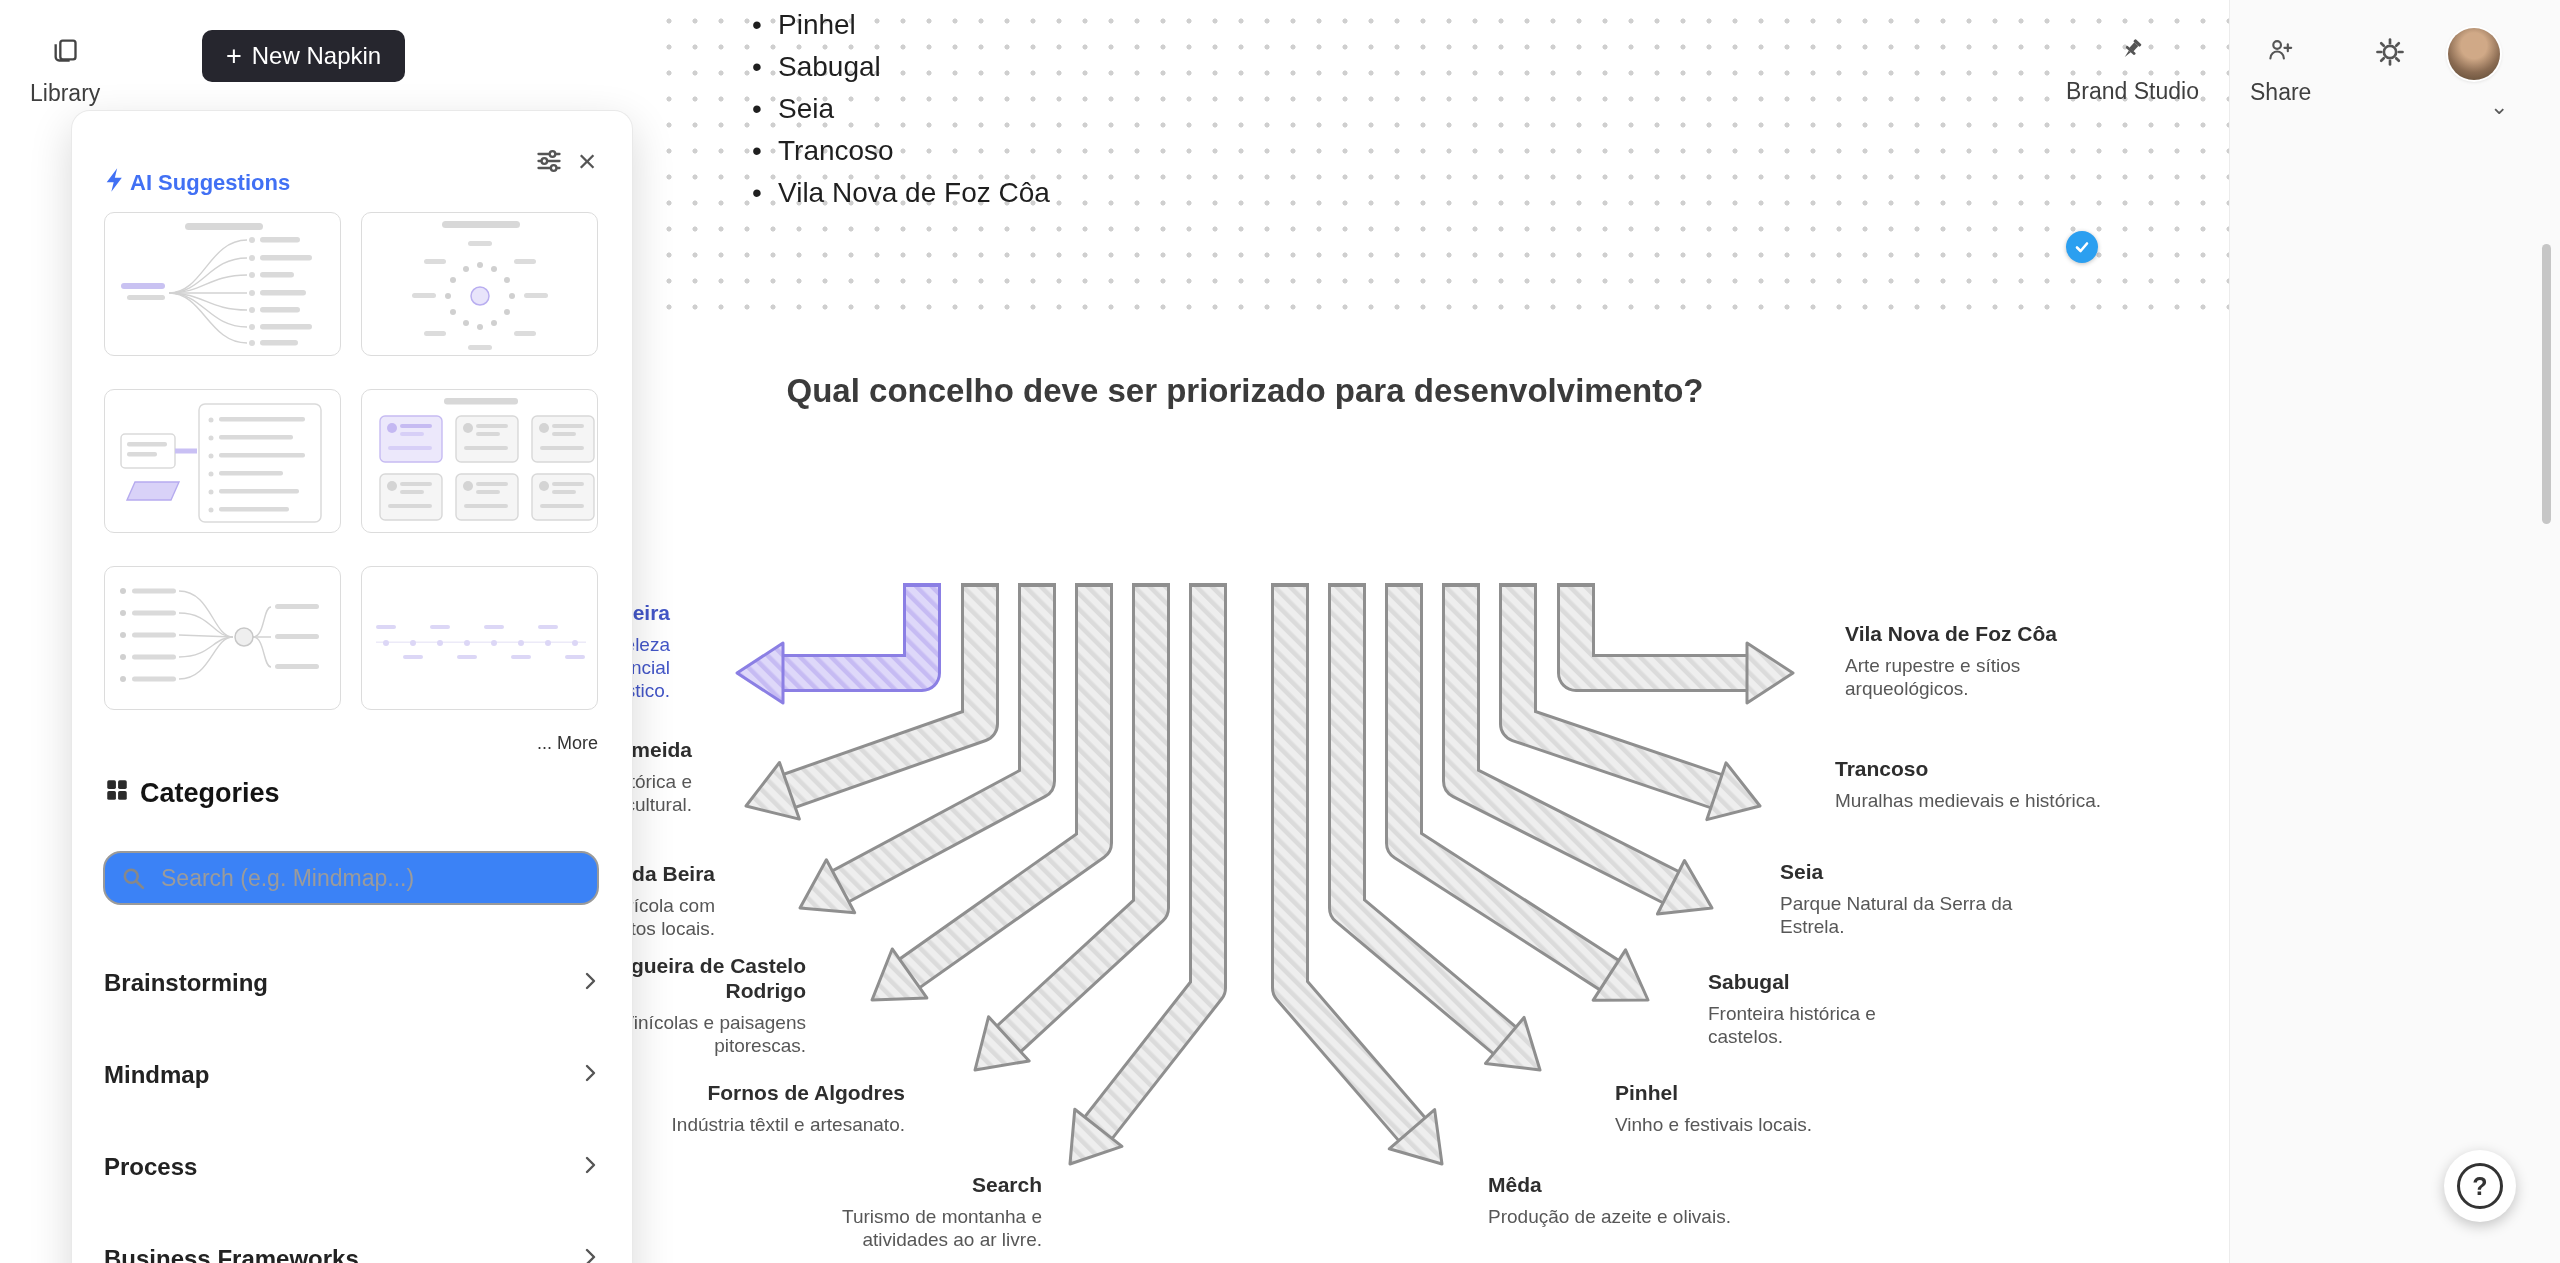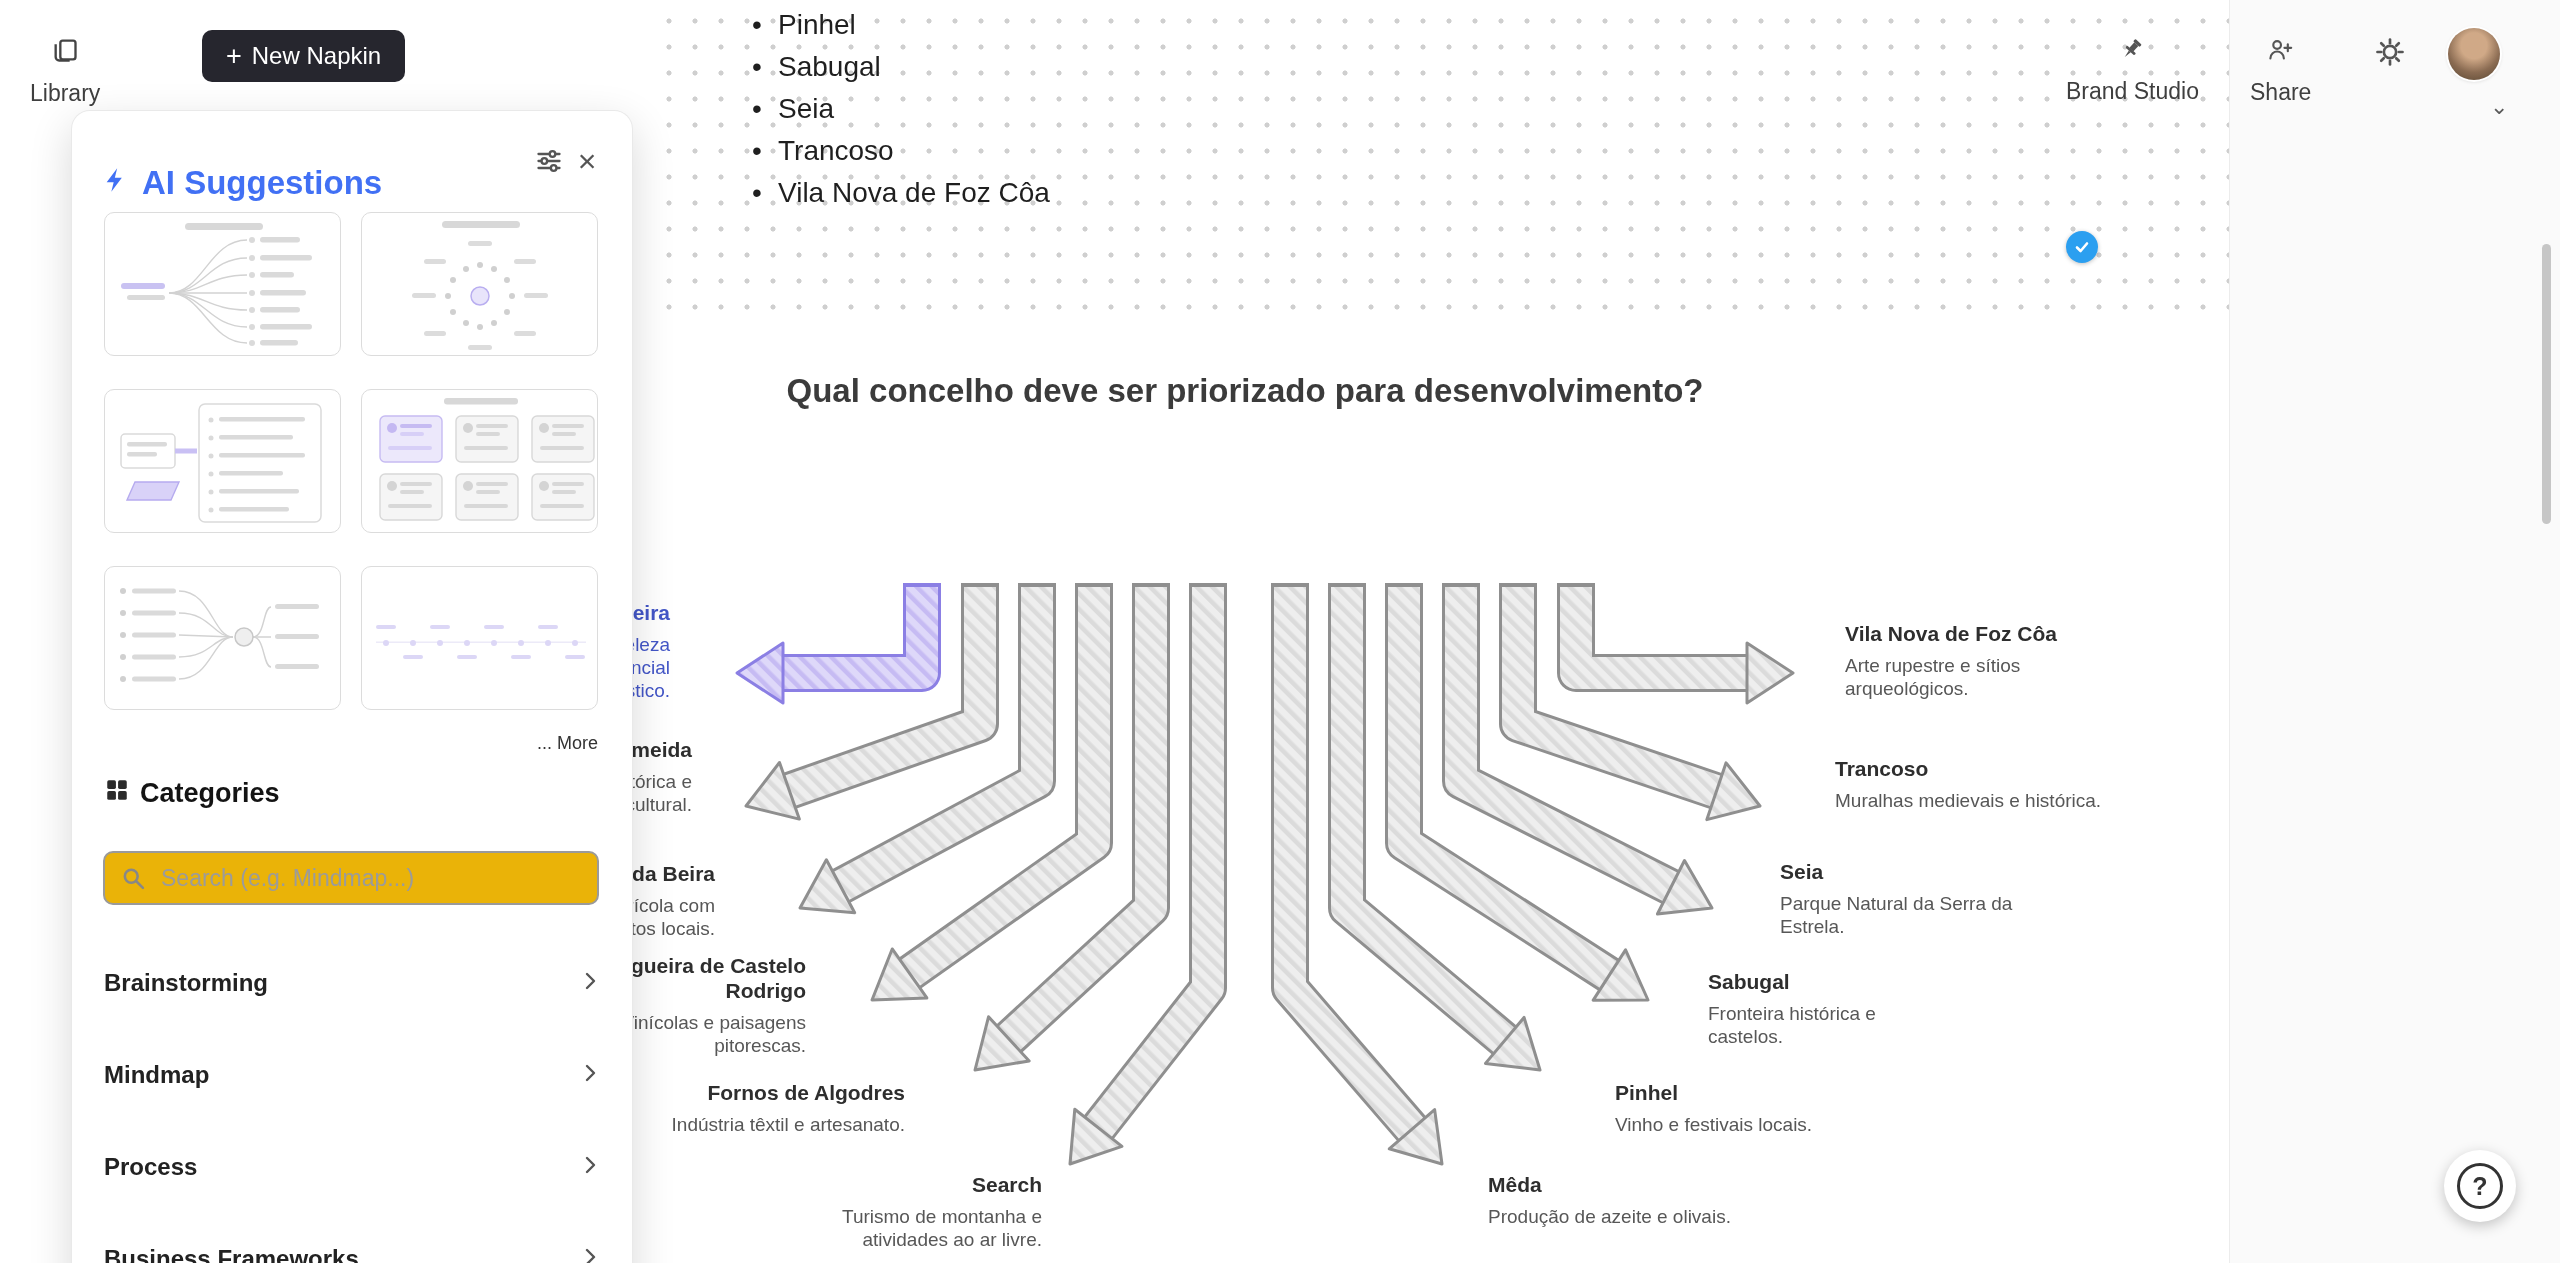--- a/index.html
+++ b/index.html
@@ -37,34 +37,34 @@
   .avatar{position:absolute;left:2448px;top:28px;width:52px;height:52px;border-radius:50%;
           background:radial-gradient(circle at 50% 34%,#d0a987 30%,#8a6b52 62%,#54432f 100%);
           box-shadow:0 0 0 2px #fff,0 1px 4px rgba(0,0,0,.2);cursor:pointer;}
   .avatar-chev{position:absolute;left:2490px;top:96px;font-size:22px;color:#5a5a5a;line-height:1;}
 
   
   .panel{position:absolute;left:72px;top:111px;width:560px;height:1210px;background:#fff;border-radius:18px;
          box-shadow:0 0 0 1px #e9e9e9,0 14px 44px rgba(0,0,0,.16);z-index:6;}
   .panel-head{position:absolute;left:0;top:0;width:100%;height:76px;display:flex;align-items:center;
               padding:24px 26px 0 30px;box-sizing:border-box;}
-  .panel-title{flex:1;display:flex;align-items:center;gap:12px;font-size:33px;font-weight:bold;
+  .panel-title{flex:1;display:flex;align-items:center;font-size:22px;font-weight:bold;
                color:var(--accent,#4170f4);margin-top:44px;}
   .icon-btn{width:38px;height:38px;display:flex;align-items:center;justify-content:center;cursor:pointer;color:#555;}
   .close-x{font-size:32px;color:#555;}
   .thumb-grid{position:absolute;left:32px;top:101px;width:496px;display:grid;
               grid-template-columns:237px 237px;grid-auto-rows:144px;gap:33px 20px;}
   .thumb{width:237px;height:144px;border:1px solid #dcdcdc;border-radius:10px;background:#fff;
          overflow:hidden;cursor:pointer;box-sizing:border-box;}
   .more{position:absolute;right:34px;top:622px;font-size:18px;color:#333;cursor:pointer;}
   .cat-head{position:absolute;left:32px;top:666px;display:flex;align-items:center;gap:10px;
             font-size:27px;font-weight:bold;color:#141414;}
   .search-wrap{position:absolute;left:31px;top:740px;width:496px;height:54px;}
-  .search-wrap input{width:100%;height:100%;box-sizing:border-box;border:2px solid #9a9a9a;border-radius:10px;
-            padding:0 16px 0 56px;font-size:23px;color:#333;outline:none;background:#eab308;
+  .search-wrap input{width:100%;height:100%;box-sizing:border-box;border:2px solid #9a9a9a;border-radius:18px;
+            padding:0 16px 0 56px;font-size:23px;color:#333;outline:none;background:#3b82f6;
             font-family:"Liberation Sans","DejaVu Sans",sans-serif;}
   .search-wrap input::placeholder{color:#9b9b9b;}
   .search-ic{position:absolute;left:16px;top:13px;}
   #category-rows{position:absolute;left:0;top:826px;width:100%;}
   .cat-row{height:92px;display:flex;align-items:center;justify-content:space-between;
            padding:0 30px 0 32px;cursor:pointer;}
   .cat-label{font-size:24px;font-weight:bold;color:#222;}
 
   
   .help-btn{position:absolute;left:2444px;top:1150px;width:72px;height:72px;border-radius:50%;background:#fff;

